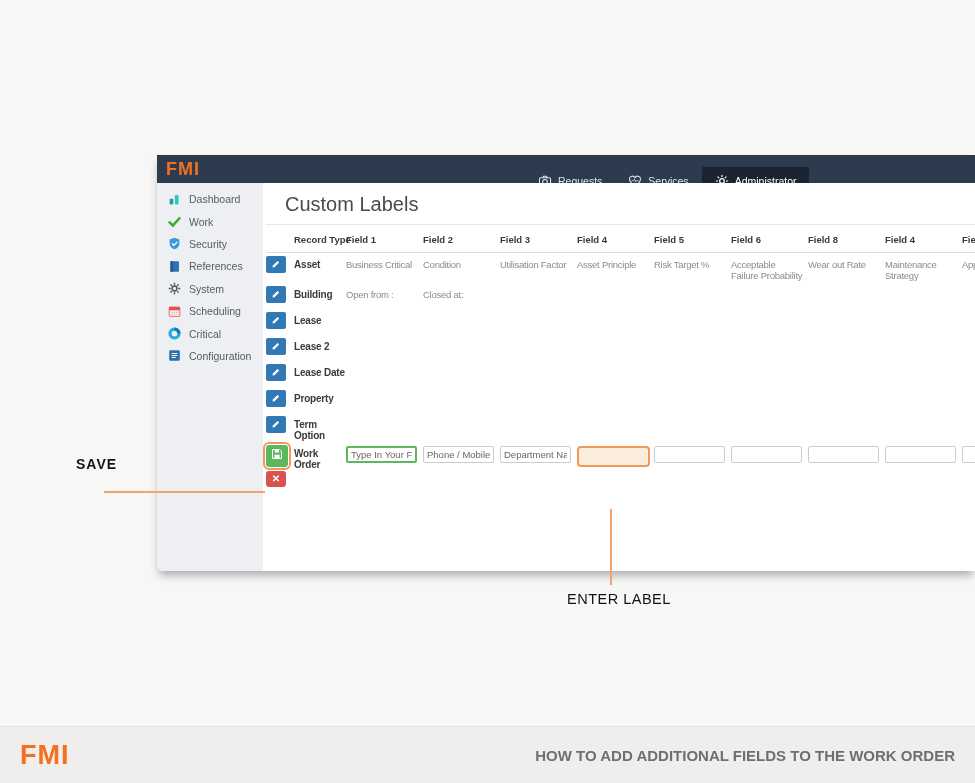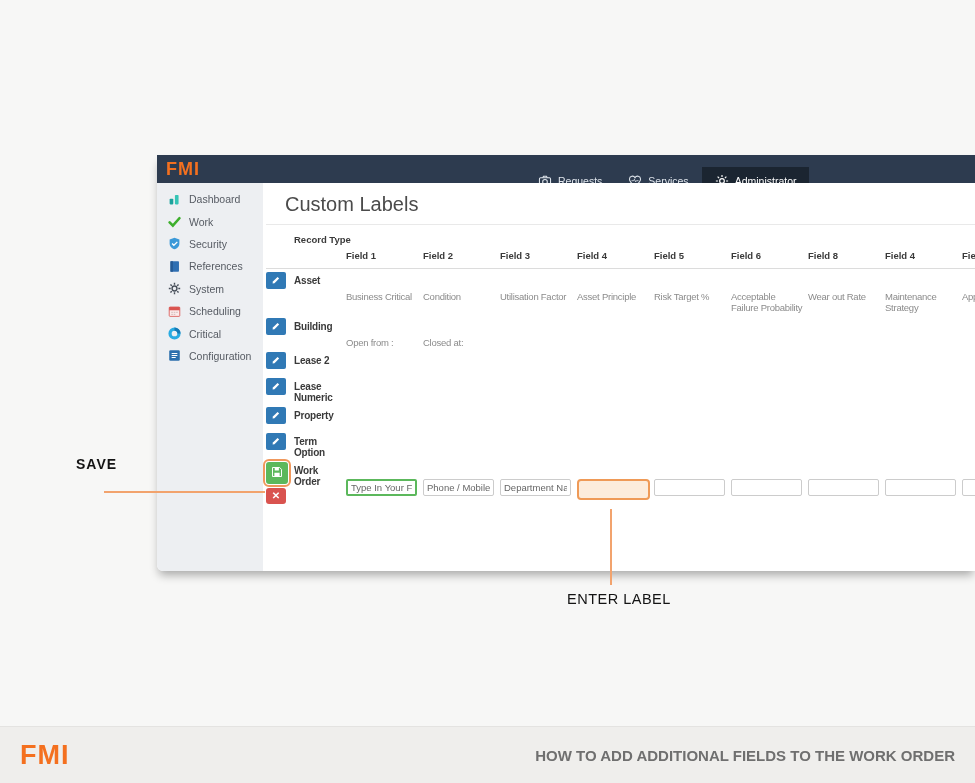--- a/index.html
+++ b/index.html
@@ -50,21 +50,21 @@
     font-weight:bold;font-size:9.5px;color:#3a3a3a;white-space:nowrap;
   }
   .tr{display:flex;align-items:flex-start;min-height:22px;padding:3px 0 1px;}
   .c-edit{width:28px;flex:none;}
   .c-rec{
     width:52px;flex:none;font-weight:bold;color:#3a3a3a;font-size:10px;
     letter-spacing:-0.2px;line-height:11px;padding-top:3px;box-sizing:border-box;
   }
   .c-f{
     width:77px;flex:none;color:#8b8b8b;font-size:9.5px;letter-spacing:-0.25px;
-    line-height:11.5px;padding:3px 4px 0 0;box-sizing:border-box;margin-top:16px;
+    line-height:11.5px;padding:3px 4px 0 0;box-sizing:border-box;
   }
   .th-row .c-rec,.th-row .c-f{padding-top:0;font-size:9.5px;color:#3a3a3a;letter-spacing:0;}
   .edit-btn{
     width:20px;height:17px;background:#3079b5;border:none;border-radius:2px;
     display:flex;align-items:center;justify-content:center;padding:0;cursor:pointer;
   }
   .edit-btn svg{width:10px;height:10px;}
   
   .wo-actions{width:28px;flex:none;display:flex;flex-direction:column;gap:4px;align-items:flex-start;}
   .save-btn{
@@ -259,44 +259,54 @@
               <span><svg viewBox="0 0 16 16" fill="#fff">
                   <path d="M3 10.5L10.5 3l2.5 2.5L5.5 13l-3 .5z"></path>
                 </svg></span>
             </button>
           </div>
         <div class="c-rec">Building</div>
         <div class="c-f">Open from :</div>
         <div class="c-f">Closed at:</div>
       </div>
 
+      <div class="tr">
+        <div class="c-edit">
+            <button class="edit-btn">
+              <span><svg viewBox="0 0 16 16" fill="#fff">
+                  <path d="M3 10.5L10.5 3l2.5 2.5L5.5 13l-3 .5z"></path>
+                </svg></span>
+            </button>
+          </div>
+        <div class="c-rec">Lease</div>
+      </div>
 
       <div class="tr">
         <div class="c-edit">
             <button class="edit-btn">
               <span><svg viewBox="0 0 16 16" fill="#fff">
                   <path d="M3 10.5L10.5 3l2.5 2.5L5.5 13l-3 .5z"></path>
                 </svg></span>
             </button>
           </div>
         <div class="c-rec">Lease 2</div>
       </div>
 
 
-
-      <div class="tr">
-        <div class="c-edit">
-            <button class="edit-btn">
-              <span><svg viewBox="0 0 16 16" fill="#fff">
-                  <path d="M3 10.5L10.5 3l2.5 2.5L5.5 13l-3 .5z"></path>
-                </svg></span>
-            </button>
-          </div>
-        <div class="c-rec">Lease Numeric</div>
-      </div>
+      <div class="tr">
+        <div class="c-edit">
+            <button class="edit-btn">
+              <span><svg viewBox="0 0 16 16" fill="#fff">
+                  <path d="M3 10.5L10.5 3l2.5 2.5L5.5 13l-3 .5z"></path>
+                </svg></span>
+            </button>
+          </div>
+        <div class="c-rec">Lease Date</div>
+      </div>
+
 
 
       <div class="tr">
         <div class="c-edit">
             <button class="edit-btn">
               <span><svg viewBox="0 0 16 16" fill="#fff">
                   <path d="M3 10.5L10.5 3l2.5 2.5L5.5 13l-3 .5z"></path>
                 </svg></span>
             </button>
           </div>

